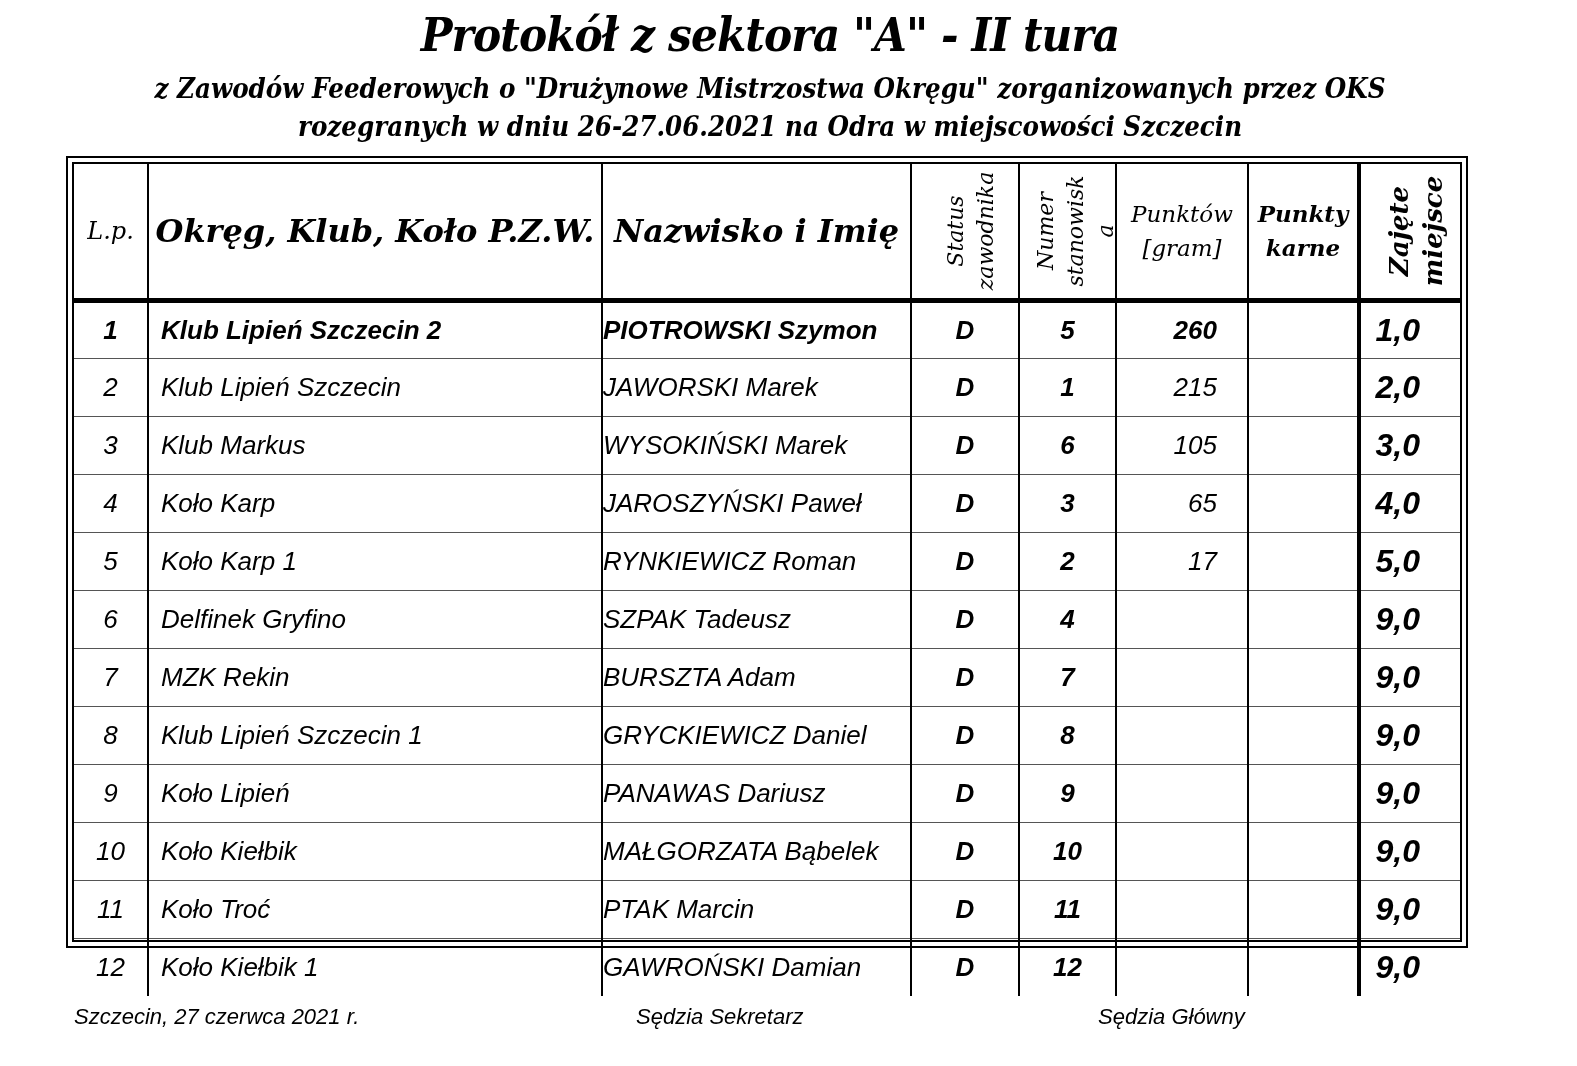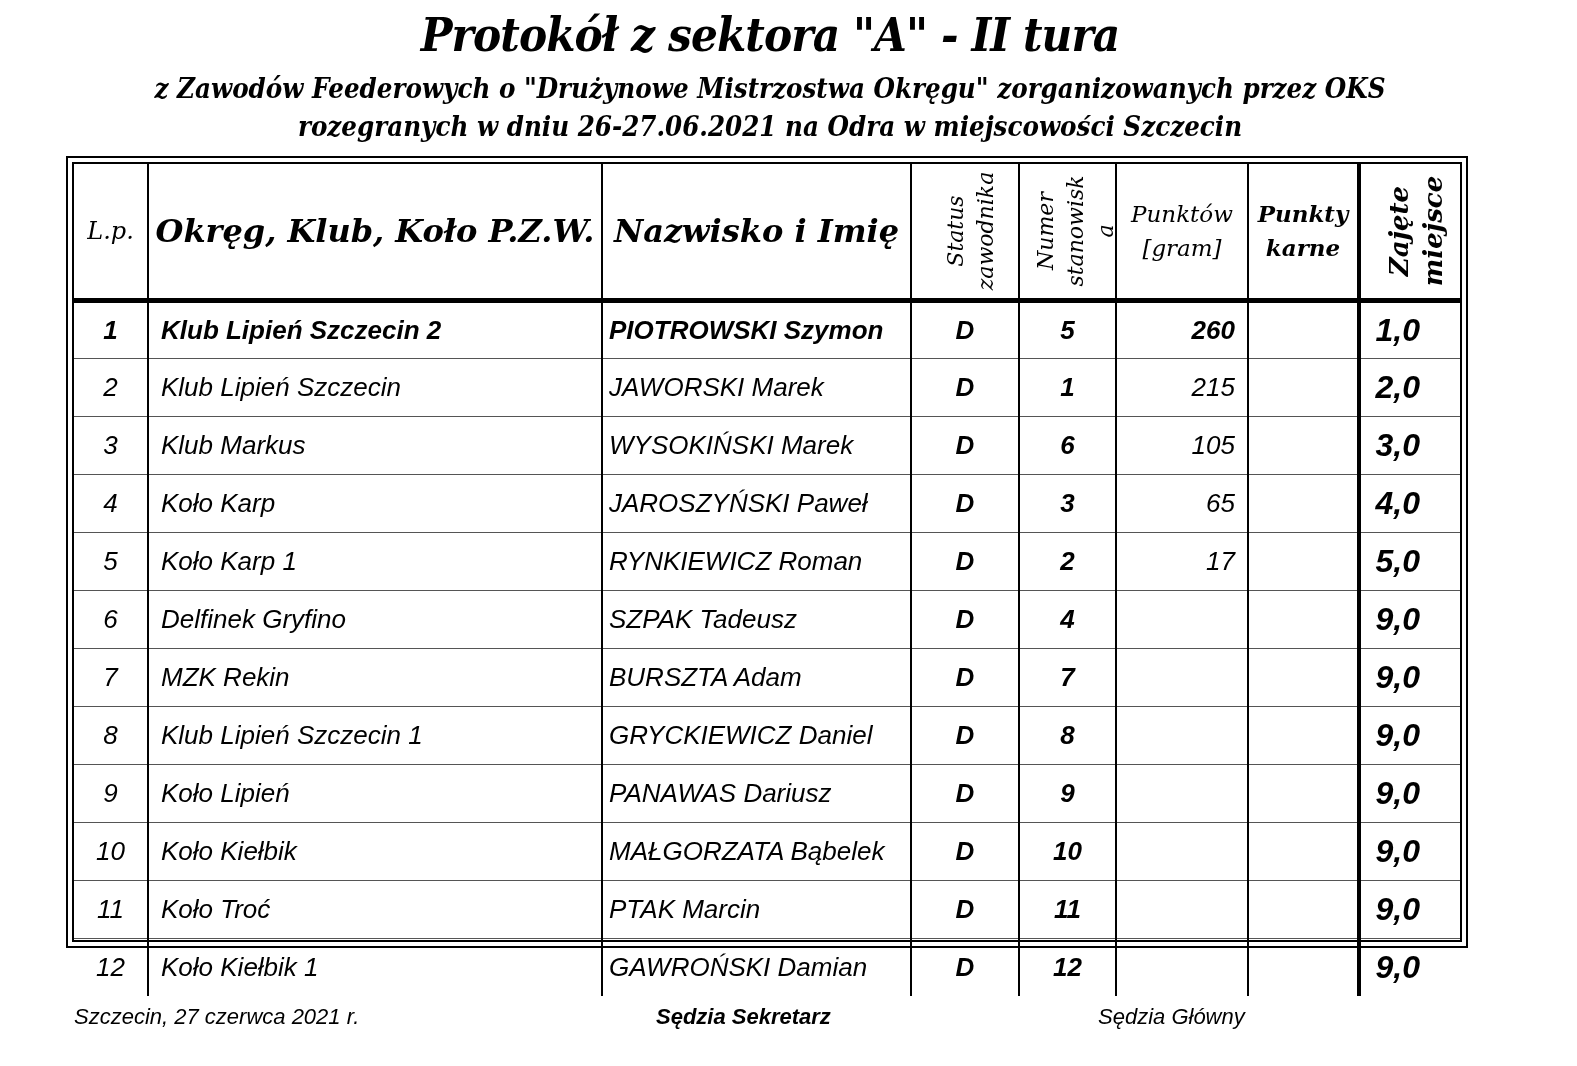--- a/index.html
+++ b/index.html
@@ -52,31 +52,31 @@
     .h-lp { font-weight: normal; font-size: 24px; }
     .h-big { font-weight: bold; font-size: 32px; }
     .h-pts { font-weight: normal; font-size: 23px; line-height: 34px; }
     .h-pen { font-weight: bold; font-size: 23px; line-height: 34px; }
     .rot { display: inline-block; transform: rotate(-90deg); white-space: nowrap; line-height: 30px; }
     .rot.normal { font-weight: normal; font-size: 22px; }
     .rot.bold { font-weight: bold; font-size: 26px; line-height: 34px; }
 
     .c-lp { text-align: center; }
     .c-club { padding-left: 12px; text-align: left; }
-    .c-name { padding-left: 6px; text-align: left; }
+    .c-name { text-align: left; }
     .c-center { text-align: center; font-weight: bold; }
-    .c-pts { text-align: right; padding-right: 12px; }
+    .c-pts { text-align: right; padding-right: 30px; }
     .c-place { text-align: right; padding-right: 40px; font-weight: bold; font-size: 32px; }
     .bold-row .c-lp, .bold-row .c-club, .bold-row .c-name, .bold-row .c-pts { font-weight: bold; }
 
     .footer {
       position: absolute; top: 1004px; font-style: italic; font-size: 22px;
     }
     .f-left { left: 74px; }
-    .f-mid { left: 656px; font-weight: bold; }
+    .f-mid { left: 636px; }
     .f-right { left: 1098px; }
   </style>
 </head>
 <body>
 
 <div class="title">Protokół z sektora "A" - II tura</div>
 <div class="subtitle sub1">z Zawodów Feederowych o  "Drużynowe Mistrzostwa Okręgu" zorganizowanych przez OKS</div>
 <div class="subtitle sub2">rozegranych w dniu 26-27.06.2021 na Odra w miejscowości Szczecin</div>
 
 <div class="frame">

